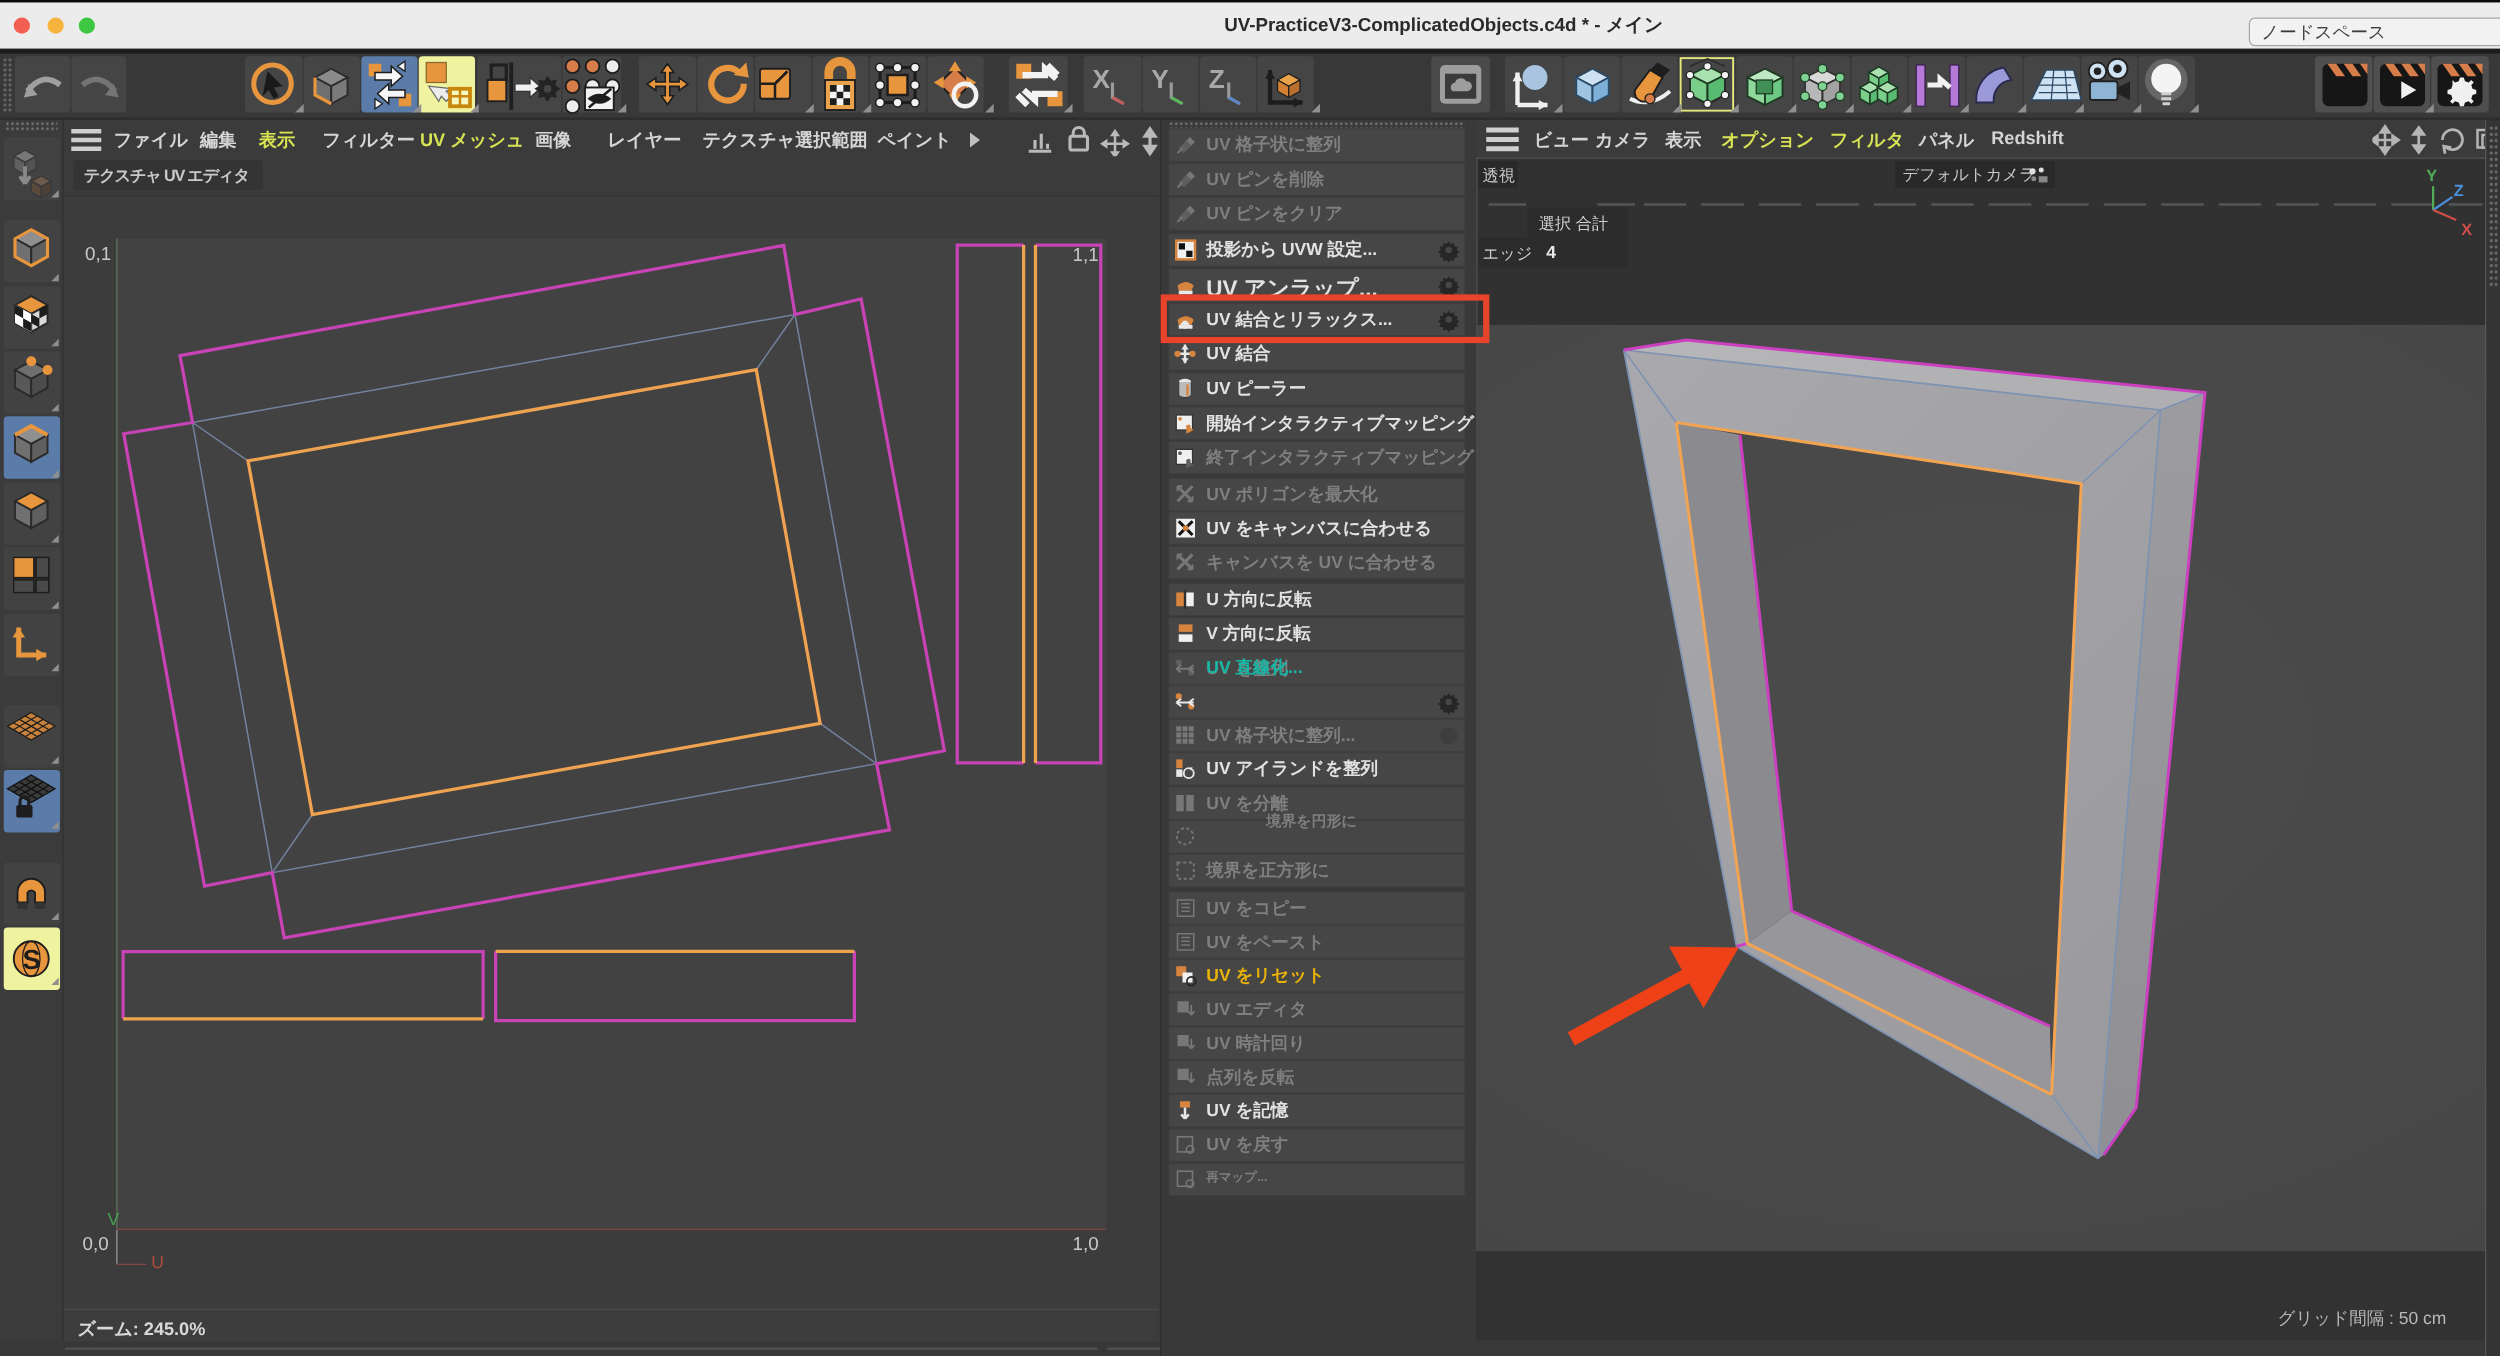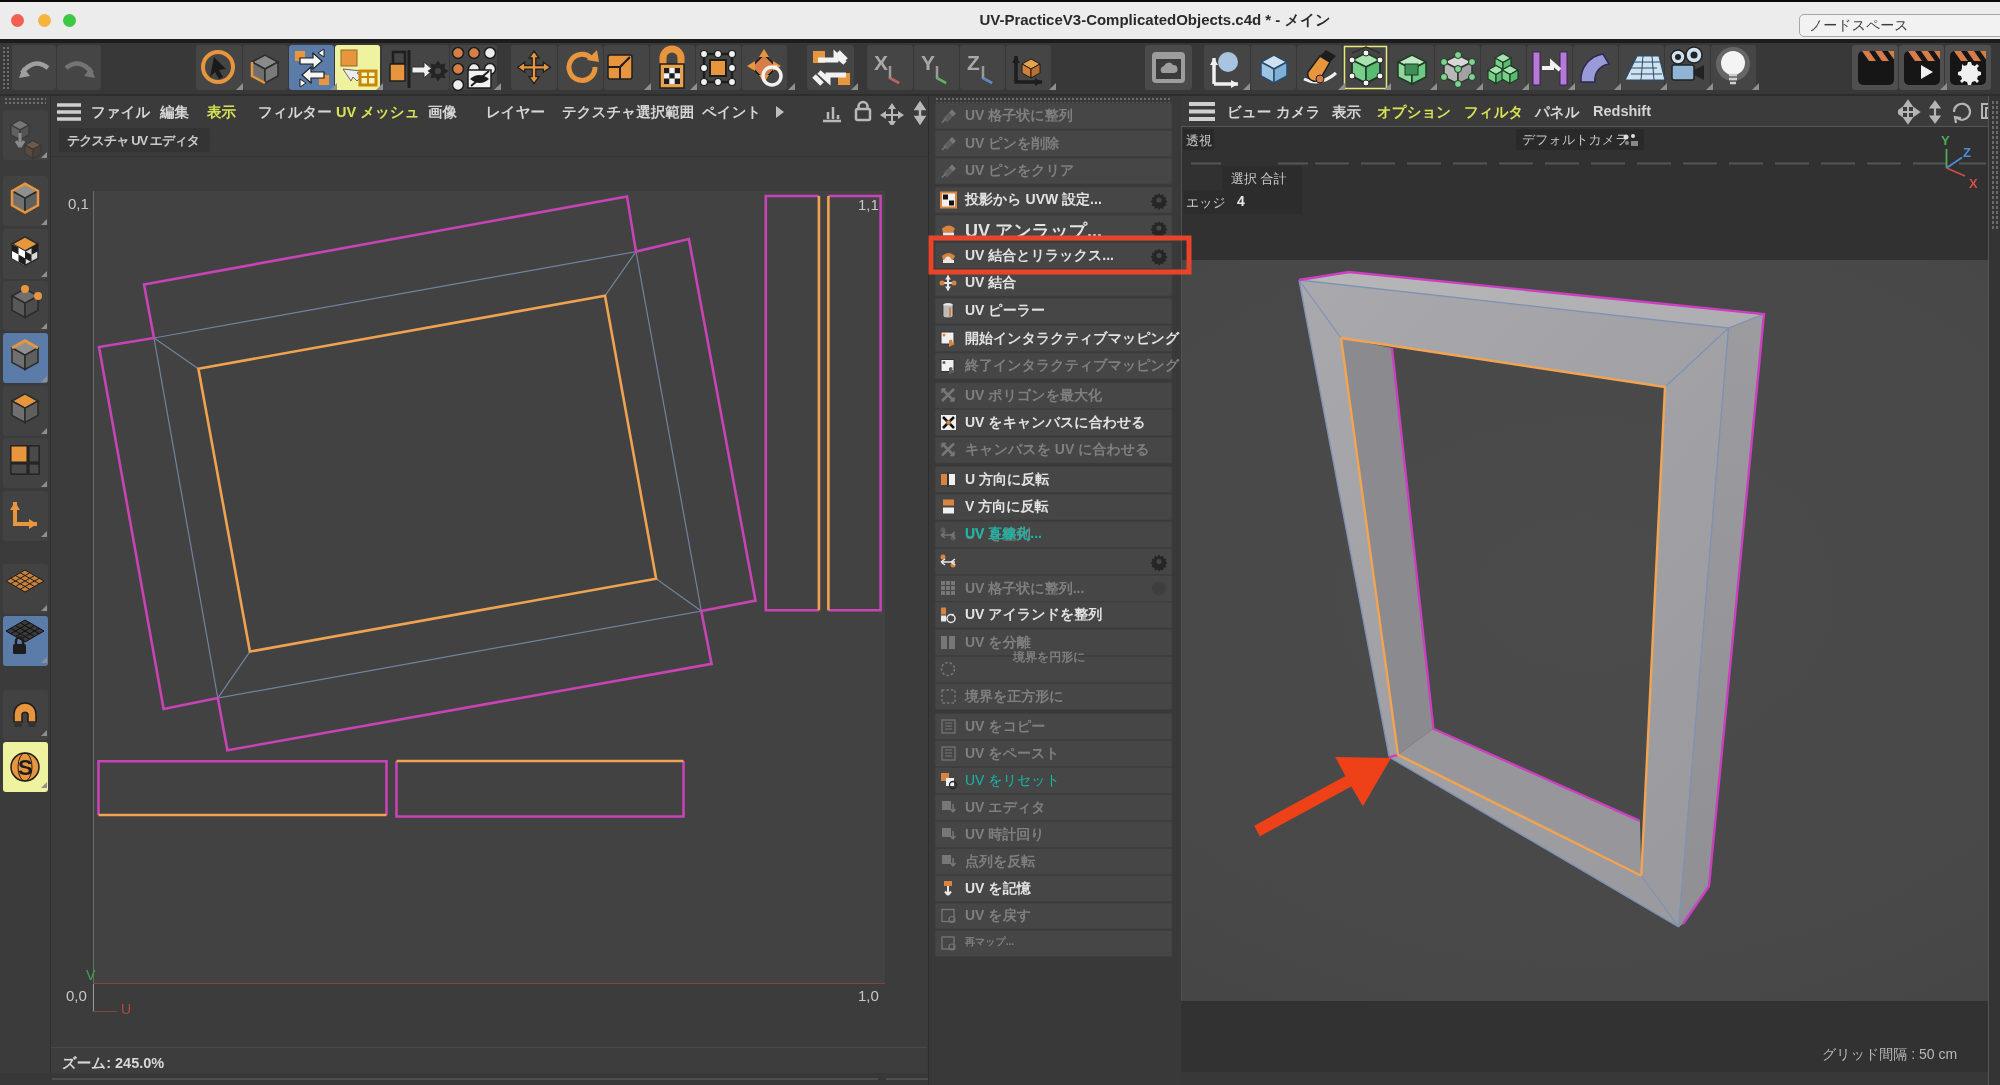--- a/index.html
+++ b/index.html
@@ -497,21 +497,21 @@
 <div class="txt" style="left:965px;top:498px;font-size:14px;font-weight:bold;color:#e2e2e2;">V 方向に反転</div>
 <div class="txt" style="left:965px;top:525.5px;font-size:14px;font-weight:bold;color:#7f7f7f;">UV を整列</div>
 <div class="txt" style="left:965px;top:525px;font-size:14px;font-weight:bold;color:#14b8a6;">UV 直線化...</div>
 <div class="txt" style="left:965px;top:579.5px;font-size:14px;font-weight:bold;color:#7f7f7f;">UV 格子状に整列...</div>
 <div class="txt" style="left:965px;top:606px;font-size:14px;font-weight:bold;color:#e2e2e2;">UV アイランドを整列</div>
 <div class="txt" style="left:965px;top:633.5px;font-size:14px;font-weight:bold;color:#7f7f7f;">UV を分離</div>
 <div class="txt" style="left:965px;top:649px;font-size:12px;font-weight:bold;color:#7f7f7f;margin-left:48px;">境界を円形に</div>
 <div class="txt" style="left:965px;top:687.5px;font-size:14px;font-weight:bold;color:#7f7f7f;">境界を正方形に</div>
 <div class="txt" style="left:965px;top:717.5px;font-size:14px;font-weight:bold;color:#7f7f7f;">UV をコピー</div>
 <div class="txt" style="left:965px;top:744.5px;font-size:14px;font-weight:bold;color:#7f7f7f;">UV をペースト</div>
-<div class="txt" style="left:965px;top:771.5px;font-size:14px;font-weight:normal;color:#14b8a6;">UV をリセット</div>
+<div class="txt" style="left:965px;top:771.5px;font-size:14px;font-weight:bold;color:#eab308;">UV をリセット</div>
 <div class="txt" style="left:965px;top:798.5px;font-size:14px;font-weight:bold;color:#7f7f7f;">UV エディタ</div>
 <div class="txt" style="left:965px;top:825.5px;font-size:14px;font-weight:bold;color:#7f7f7f;">UV 時計回り</div>
 <div class="txt" style="left:965px;top:852.5px;font-size:14px;font-weight:bold;color:#7f7f7f;">点列を反転</div>
 <div class="txt" style="left:965px;top:879.5px;font-size:14px;font-weight:bold;color:#e2e2e2;text-align:center;">UV を記憶</div>
 <div class="txt" style="left:965px;top:907px;font-size:14px;font-weight:bold;color:#7f7f7f;">UV を戻す</div>
 <div class="txt" style="left:965px;top:934.5px;font-size:10px;font-weight:bold;color:#7f7f7f;">再マップ...</div>
 <div class="ab" style="left:1181px;top:96px;width:819px;height:989px;background:#3b3b3b;"></div>
 <svg class="ab" style="left:1188px;top:101px;" width="30" height="22">
     <path d="M1 3 h26 M1 10.5 h26 M1 18 h26" stroke="#cfcfcf" stroke-width="4"></path>
   </svg>

